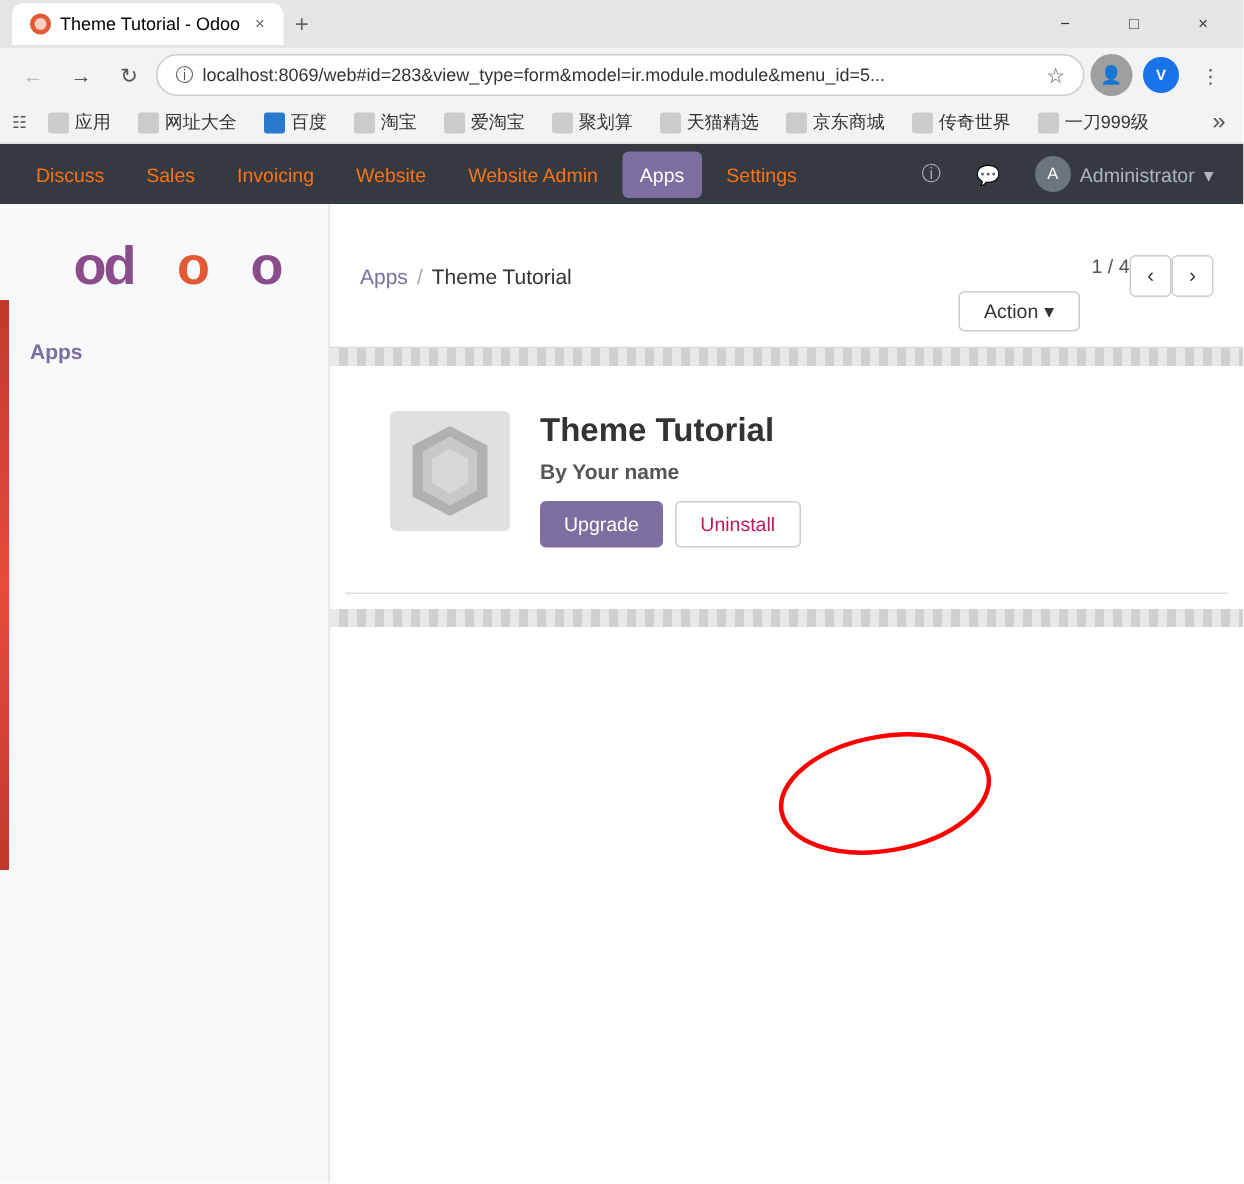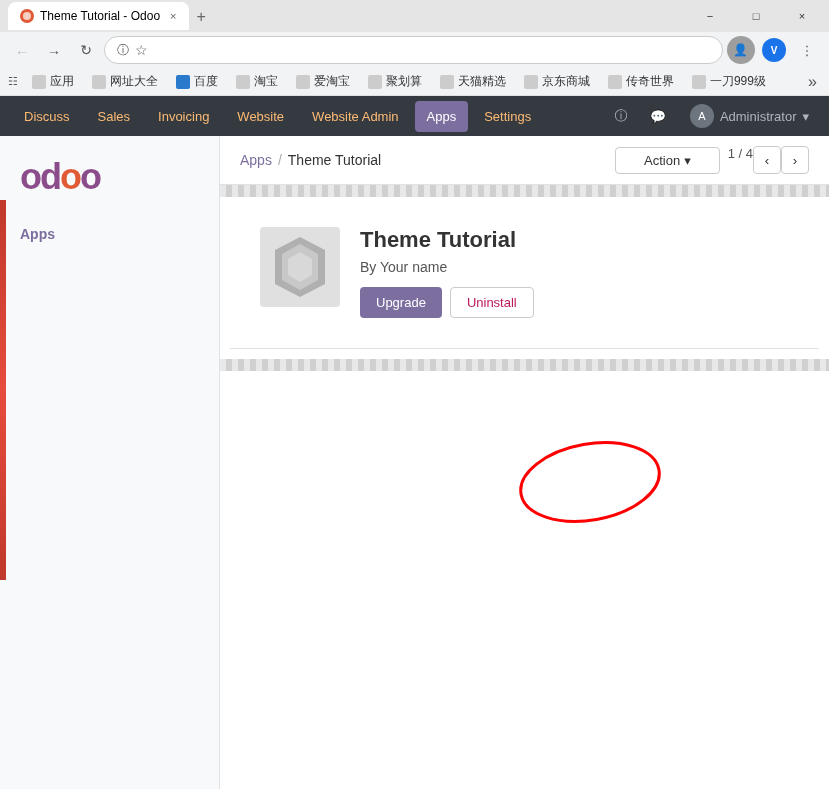--- a/index.html
+++ b/index.html
@@ -19,63 +19,63 @@
     .bookmarks-bar { display: flex; align-items: center; padding: 2px 8px; height: 28px; background: #f1f3f4; border-bottom: 1px solid #e0e0e0; gap: 2px; overflow: hidden; }
     .bookmark-item { display: flex; align-items: center; padding: 2px 8px; border-radius: 4px; font-size: 12px; cursor: pointer; white-space: nowrap; gap: 4px; color: #333; }
     .bookmark-icon { width: 14px; height: 14px; background: #ccc; border-radius: 2px; flex-shrink: 0; }
     .bookmark-more { color: #555; font-size: 16px; cursor: pointer; margin-left: auto; padding: 0 4px; }
 
     
     .odoo-app { display: flex; flex-direction: column; height: calc(789px - 96px); }
 
     
     .top-menubar { background: #343a40; display: flex; align-items: center; height: 40px; padding: 0 12px; gap: 4px; }
-    .menu-item { color: #fdba74; padding: 8px 12px; cursor: pointer; font-size: 13px; border-radius: 4px; }
+    .menu-item { color: #f97316; padding: 8px 12px; cursor: pointer; font-size: 13px; border-radius: 4px; }
     .menu-item.active { color: #fff; background: #7c6fa0; }
     .menu-spacer { flex: 1; }
     .top-right-icons { display: flex; align-items: center; gap: 8px; }
     .icon-btn { width: 30px; height: 30px; display: flex; align-items: center; justify-content: center; color: #adb5bd; cursor: pointer; border-radius: 4px; }
     .admin-btn { display: flex; align-items: center; gap: 6px; color: #adb5bd; padding: 4px 8px; cursor: pointer; border-radius: 4px; }
     .admin-avatar { width: 24px; height: 24px; border-radius: 50%; background: #6c757d; display: flex; align-items: center; justify-content: center; color: white; font-size: 11px; }
 
     
     .main-container { display: flex; flex: 1; overflow: hidden; }
 
     
     .sidebar { width: 220px; background: #f8f9fa; border-right: 1px solid #dee2e6; padding: 0; display: flex; flex-direction: column; }
     .sidebar-logo { padding: 20px 20px 10px; }
     .odoo-logo { font-size: 36px; font-weight: bold; color: #8b4c8c; letter-spacing: -2px; }
-    .odoo-logo span { color: #e05a35; }
+    .odoo-logo span { color: #e05a35; margin-left: 29px; }
     .sidebar-nav { padding: 10px 0; }
     .sidebar-item { padding: 8px 20px; cursor: pointer; color: #7c6fa0; font-size: 14px; }
     .sidebar-item.active { color: #7c6fa0; font-weight: bold; }
     .sidebar-footer { margin-top: auto; padding: 12px 20px; font-size: 12px; color: #6c757d; }
     .sidebar-footer a { color: #7c6fa0; text-decoration: none; }
 
     
     .content-area { flex: 1; display: flex; flex-direction: column; overflow: hidden; background: #fff; }
 
     
     .content-header { padding: 10px 20px; border-bottom: 1px solid #dee2e6; display: flex; align-items: center; justify-content: space-between; background: #fff; }
     .breadcrumb { display: flex; align-items: center; gap: 6px; font-size: 14px; color: #6c757d; }
     .breadcrumb-link { color: #7c6fa0; cursor: pointer; text-decoration: none; }
     .breadcrumb-sep { color: #aaa; }
     .breadcrumb-current { color: #333; font-weight: 500; }
     .header-right { display: flex; align-items: center; gap: 8px; }
-    .action-btn { display: flex; align-items: center; gap: 4px; padding: 5px 28px; background: #fff; border: 1px solid #ccc; border-radius: 4px; cursor: pointer; font-size: 13px; color: #333; }
+    .action-btn { display: flex; align-items: center; gap: 4px; padding: 5px 16px; background: #fff; border: 1px solid #ccc; border-radius: 4px; cursor: pointer; font-size: 13px; color: #333; margin-top: 48px; }
     .pagination { display: flex; align-items: flex-start; gap: 0; font-size: 13px; color: #555; }
     .page-btn { width: 28px; height: 28px; display: flex; align-items: center; justify-content: center; border: 1px solid #ccc; border-radius: 4px; cursor: pointer; background: #fff; color: #333; }
 
     
     .form-content { flex: 1; overflow-y: auto; }
     .module-card { padding: 20px 30px; background: #fff; border-bottom: 1px solid #e0e0e0; display: flex; gap: 20px; align-items: flex-start; margin: 10px; }
     .module-icon { width: 80px; height: 80px; background: #e0e0e0; border-radius: 4px; display: flex; align-items: center; justify-content: center; flex-shrink: 0; }
     .module-info { flex: 1; }
     .module-title { font-size: 22px; font-weight: bold; color: #333; margin-bottom: 6px; }
-    .module-author { font-size: 14px; color: #555; margin-bottom: 12px; }
+    .module-author { font-size: 14px; color: #555; margin-bottom: 12px; font-weight: bold; }
     .module-actions { display: flex; gap: 8px; margin-bottom: 10px; }
     .btn-upgrade { background: #7c6fa0; color: white; border: none; padding: 8px 16px; border-radius: 4px; cursor: pointer; font-size: 13px; text-align: center; }
     .btn-uninstall { background: #fff; color: #be185d; border: 1px solid #ccc; padding: 6px 16px; border-radius: 4px; cursor: pointer; font-size: 13px; }
     .module-description { font-size: 13px; color: #555; }
 
     
     .striped-divider { height: 12px; background: repeating-linear-gradient(90deg, #e8e8e8 0px, #e8e8e8 6px, #d0d0d0 6px, #d0d0d0 12px); }
 
     
     .window-titlebar { background: #e5e5e5; display: flex; align-items: center; height: 32px; }
@@ -108,20 +108,21 @@
     <div class="wc-btn wc-close">×</div>
   </div>
 </div>
 
 <div class="browser-controls">
   <button class="nav-btn disabled">←</button>
   <button class="nav-btn">→</button>
   <button class="nav-btn">↻</button>
   <div class="address-bar">
     <span class="address-bar-lock">ⓘ</span>
+    <span class="address-text">localhost:8069/web#id=283&amp;view_type=form&amp;model=ir.module.module&amp;menu_id=5...</span>
     <span class="star-btn">☆</span>
   </div>
   <div class="profile-btn">👤</div>
   <div class="icon-btn">
     <div class="vpn-btn">V</div>
   </div>
   <div class="menu-btn">⋮</div>
 </div>
 
 <div class="bookmarks-bar">

